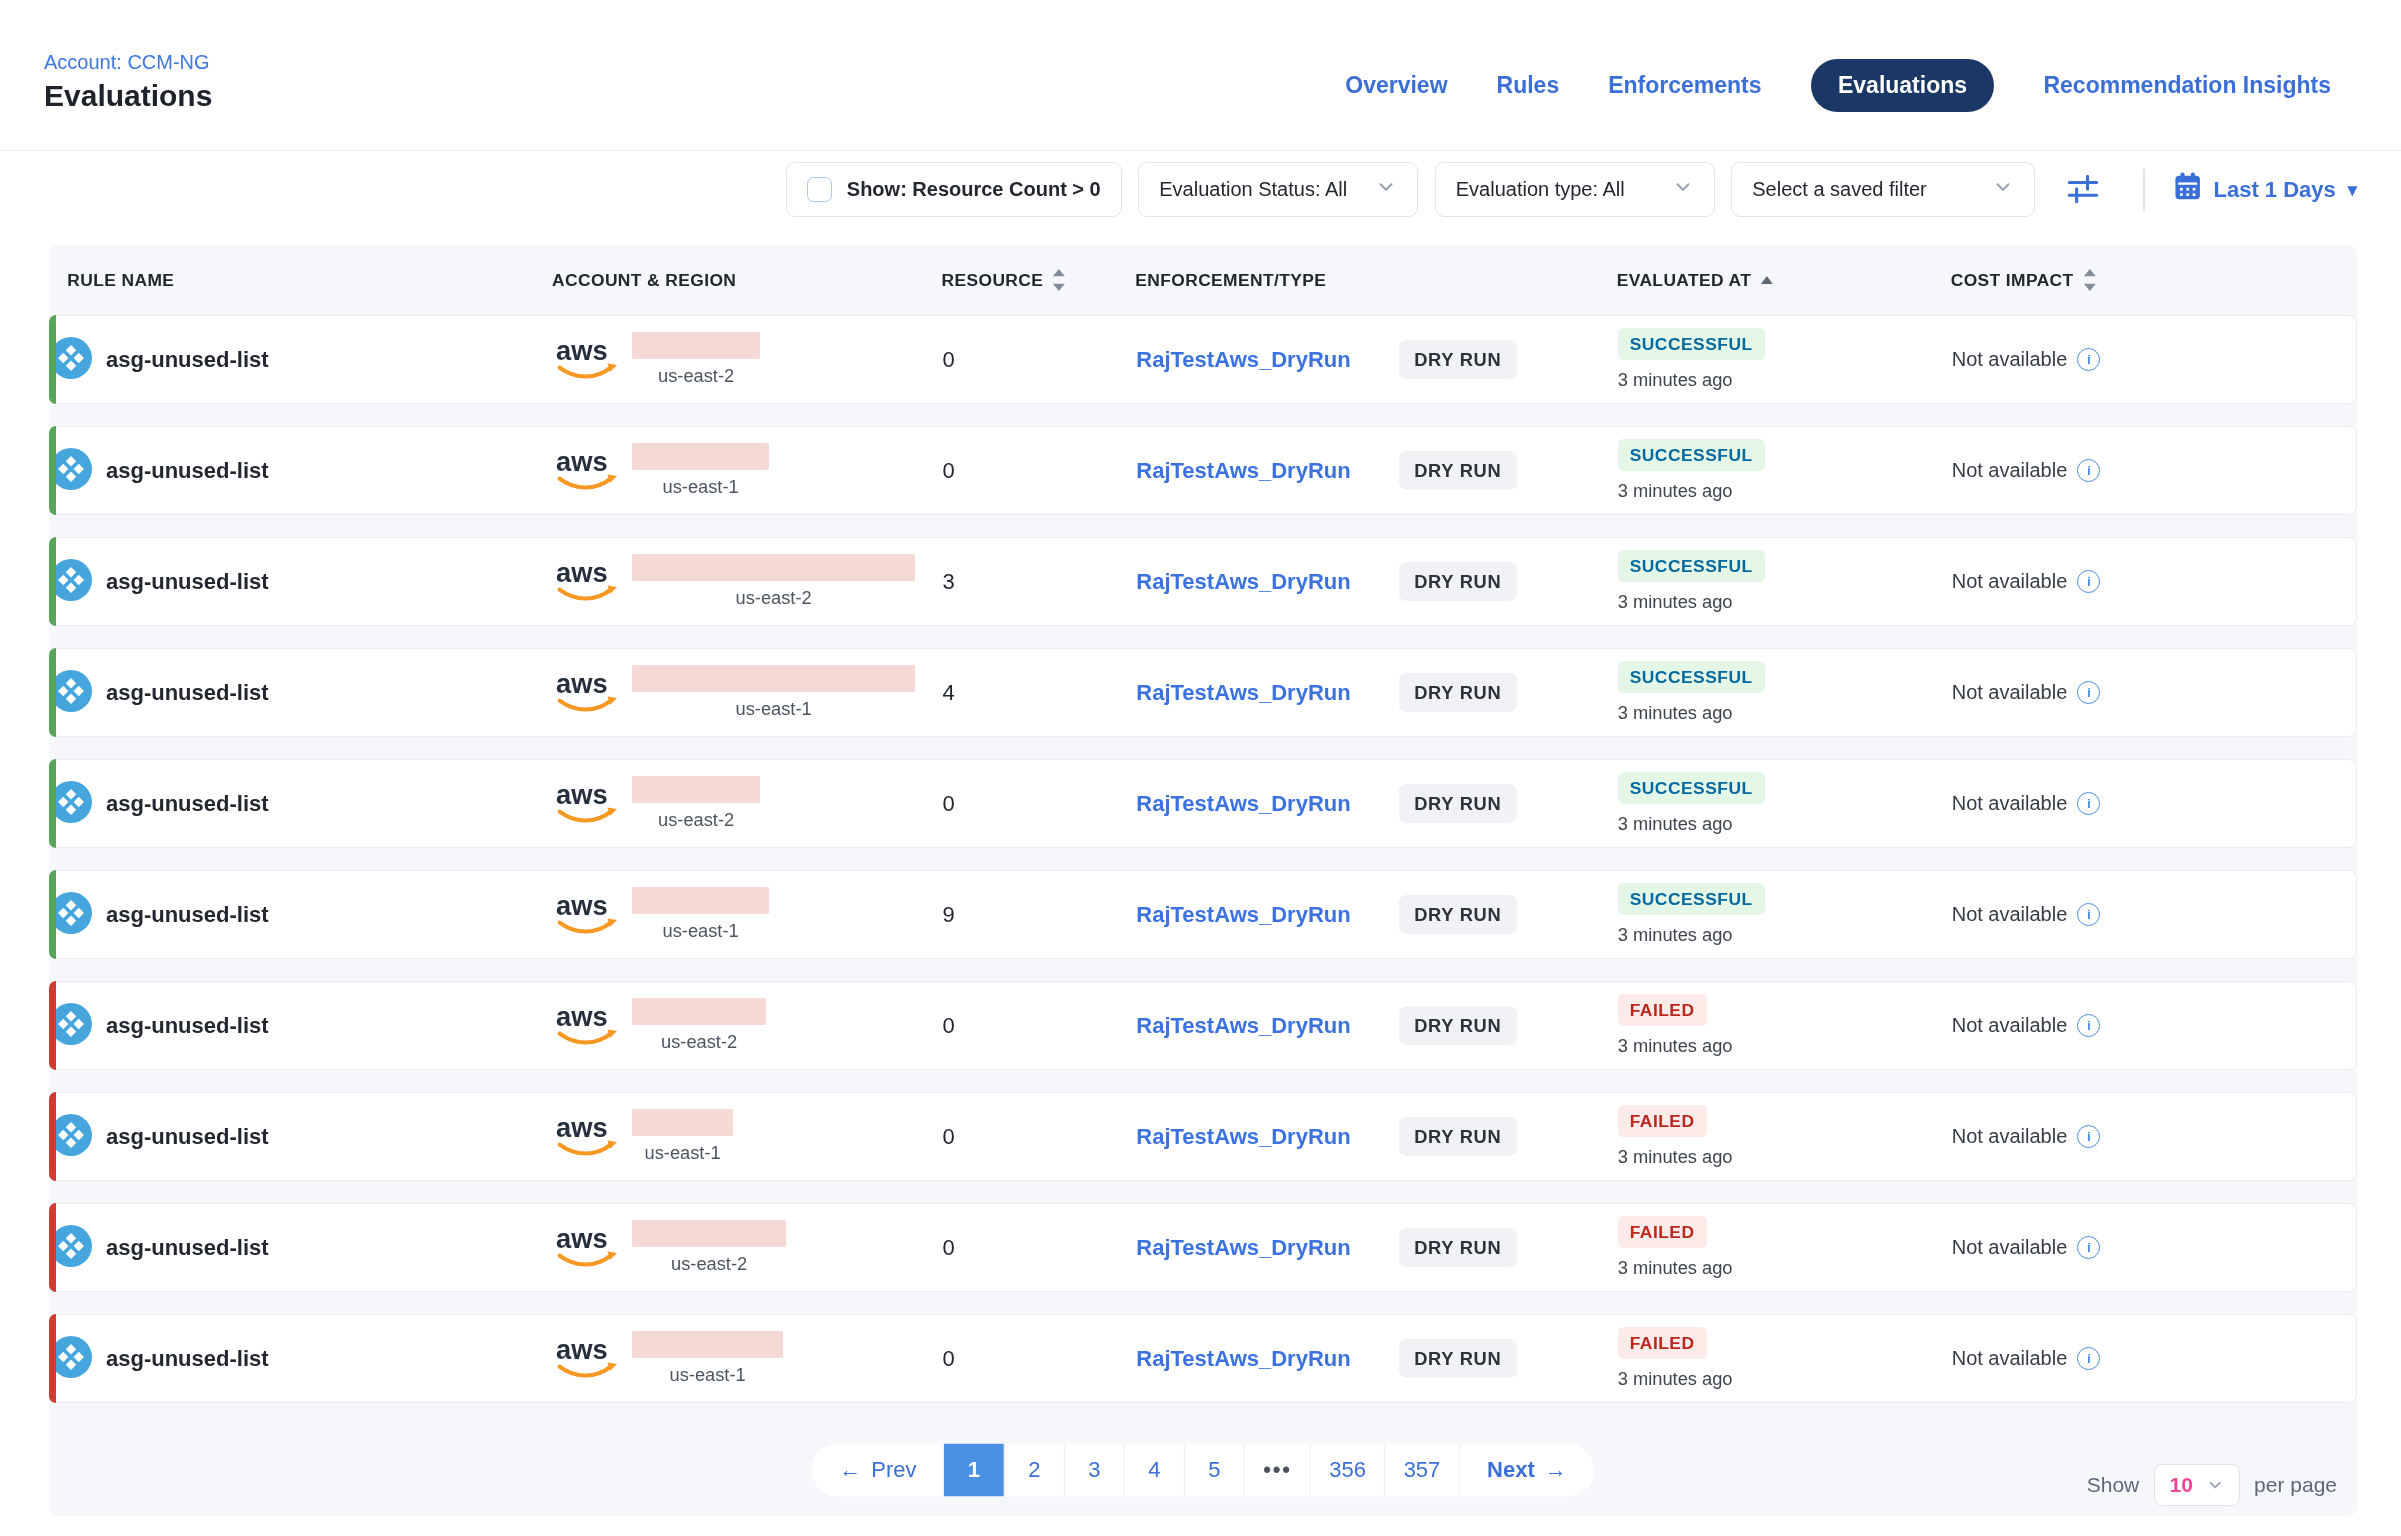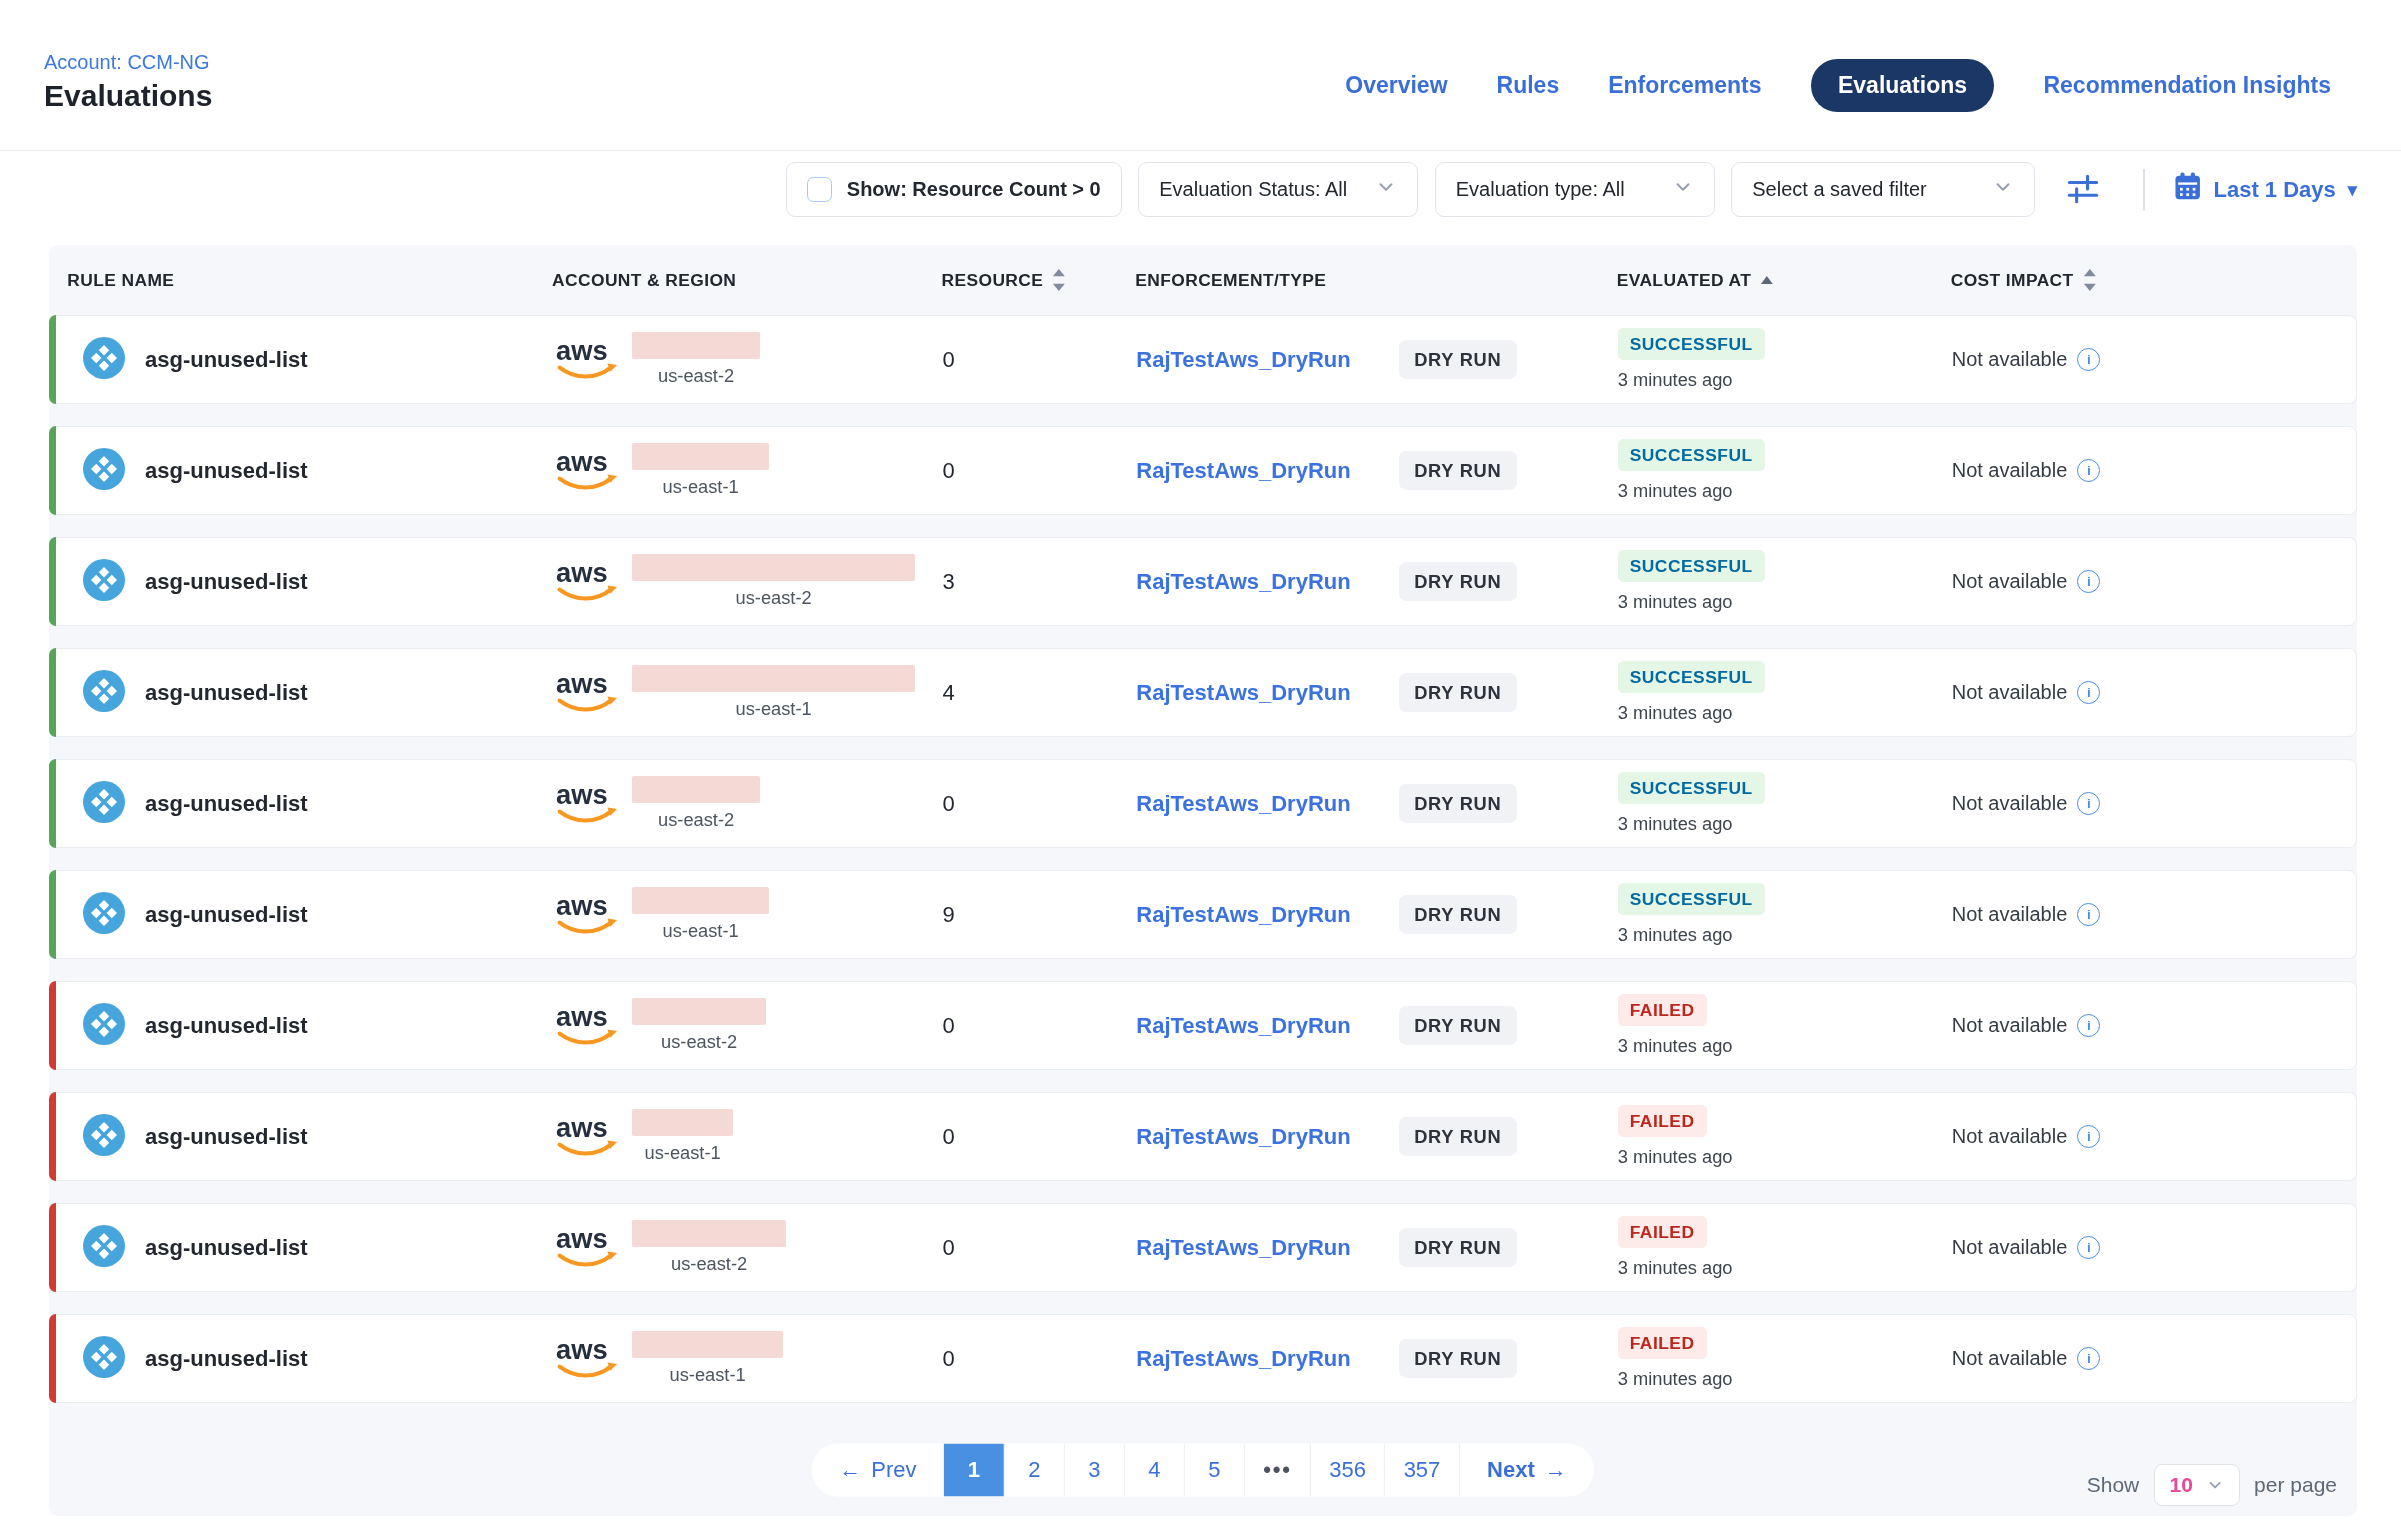--- a/index.html
+++ b/index.html
@@ -36,21 +36,21 @@
   .th.col-resource{padding-left:5.5px;}
   .th.col-enf{padding-left:7.3px;text-align:right;}
   .th.col-eval{padding-left:3.7px;}
   .th.col-cost{padding-left:3.7px;}
   .sort-btn{display:flex;align-items:center;cursor:pointer;}
   .row{position:relative;height:89px;background:#fff;border:0.9px solid #e9ecf1;border-radius:8.2px;margin-bottom:22px;box-sizing:border-box;cursor:pointer;}
   .strip{position:absolute;left:-0.9px;top:-0.9px;bottom:-0.9px;width:7.3px;border-radius:8.2px 0 0 8.2px;}
   .row[data-status="success"] .strip{background:#57a559;}
   .row[data-status="failed"] .strip{background:#d03c31;}
   .cell{display:flex;align-items:center;min-width:0;}
-  .c-rule{padding-left:33px;gap:20px;}
+  .c-rule{gap:14px;}
   .rule-name{font-size:22px;font-weight:700;color:#23272f;}
   .c-account{padding-left:9.1px;gap:11px;}
   .acct{display:flex;flex-direction:column;gap:6.4px;align-items:center;}
   .redacted{height:27.4px;background:#f5d9d5;border-radius:1.8px;display:block;}
   .region{font-size:18.3px;color:#4c5560;}
   .c-resource{padding-left:5.5px;font-size:22px;color:#23272f;}
   .c-enf{padding-left:7.3px;}
   .enf-link{font-size:22px;font-weight:600;color:#3b72e0;cursor:pointer;}
   .type-badge{margin-left:48px;background:#f1f2f6;color:#2e323a;font-size:18.3px;font-weight:700;letter-spacing:0.7px;padding:8.2px 15.5px;border-radius:7.3px;white-space:nowrap;}
   .c-eval{padding-left:3.7px;}

